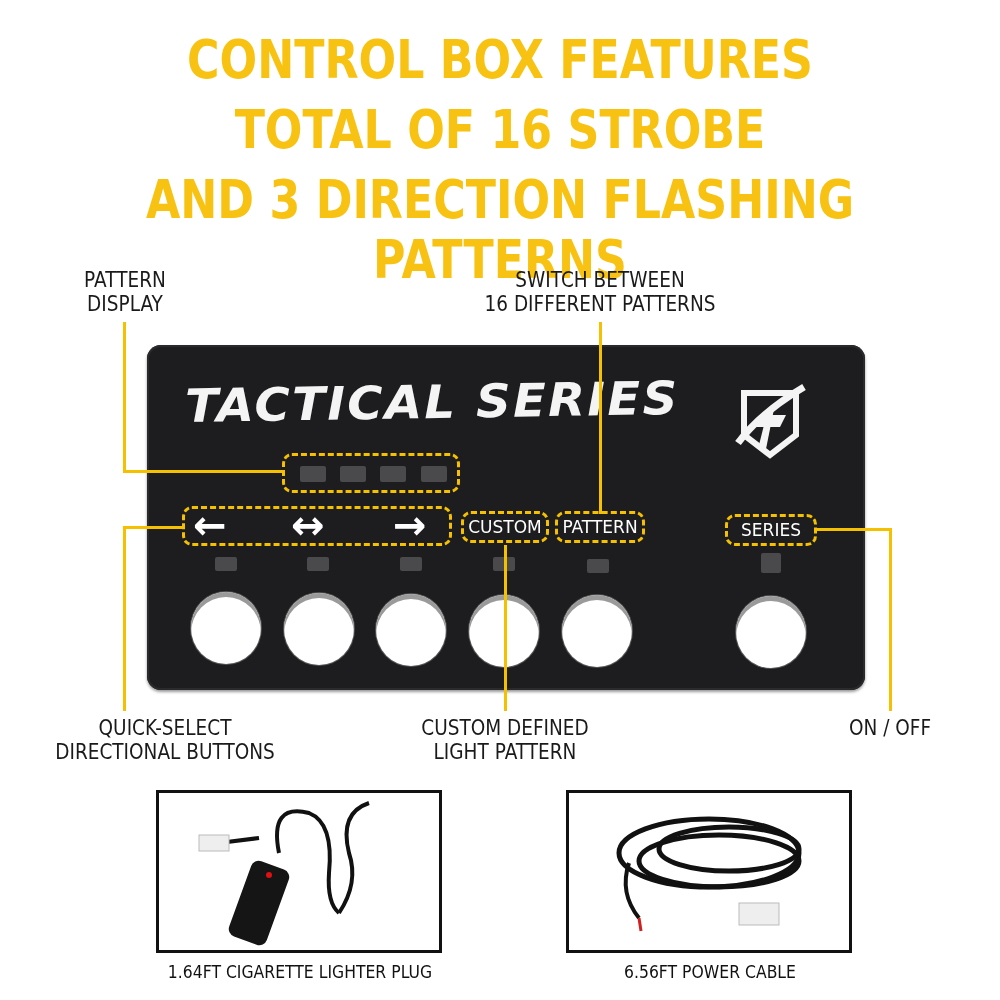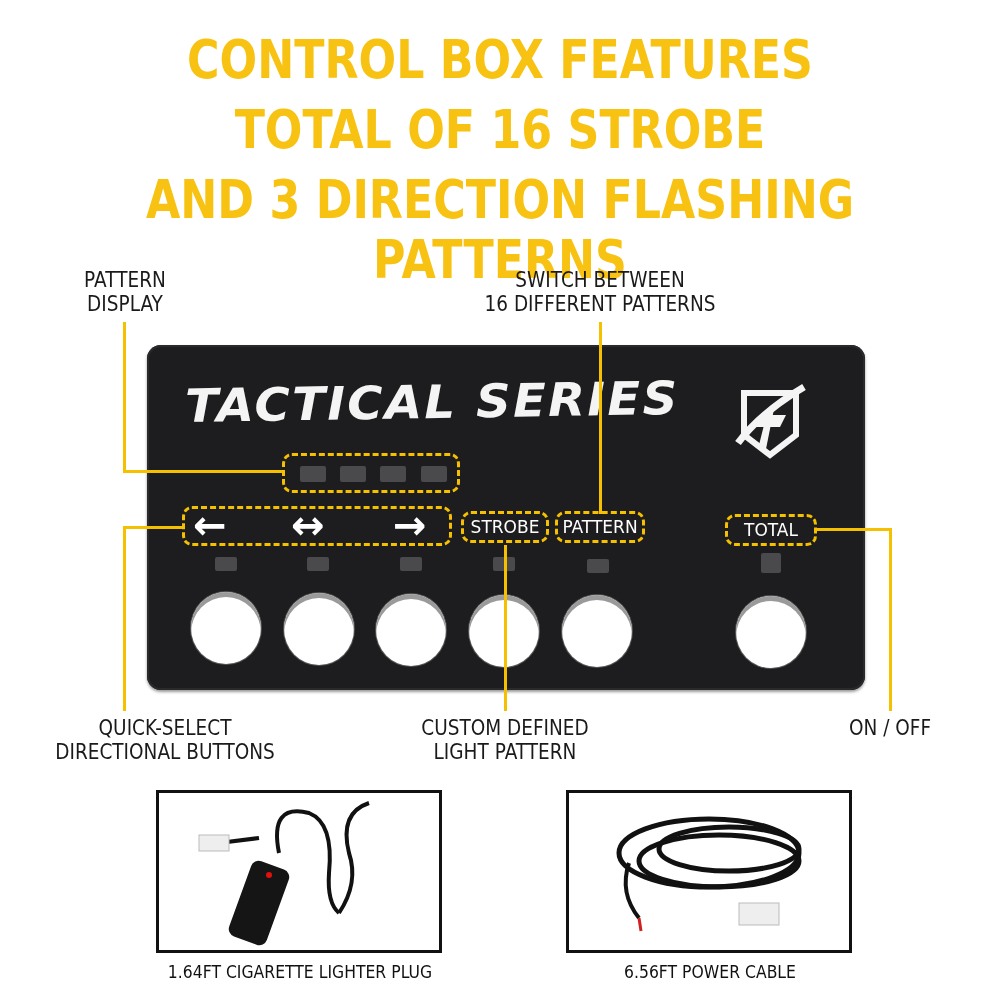--- a/index.html
+++ b/index.html
@@ -50,25 +50,25 @@
   <div class="led" style="left:193px; top:121px; width:26px; height:16px;"></div>
   <div class="led" style="left:233px; top:121px; width:26px; height:16px;"></div>
   <div class="led" style="left:274px; top:121px; width:26px; height:16px;"></div>
 
   <div class="dash" style="left:35px; top:161px; width:270px; height:40px;"></div>
   <div class="arrow" style="left:46px; top:160px;">←</div>
   <div class="arrow" style="left:144px; top:160px;">↔</div>
   <div class="arrow" style="left:246px; top:160px;">→</div>
 
   <div class="dash" style="left:314px; top:166px; width:88px; height:32px;"></div>
-  <div class="lbl" style="left:318px; top:172px; width:80px;">STROBE</div>
+  <div class="lbl" style="left:318px; top:172px; width:80px;">CUSTOM</div>
   <div class="dash" style="left:408px; top:166px; width:90px; height:32px;"></div>
   <div class="lbl" style="left:410px; top:172px; width:86px;">PATTERN</div>
   <div class="dash" style="left:578px; top:169px; width:92px; height:32px;"></div>
-  <div class="lbl" style="left:580px; top:175px; width:88px;">TOTAL</div>
+  <div class="lbl" style="left:580px; top:175px; width:88px;">SERIES</div>
 
   <div class="led" style="left:68px; top:212px;"></div>
   <div class="led" style="left:160px; top:212px;"></div>
   <div class="led" style="left:253px; top:212px;"></div>
   <div class="led" style="left:346px; top:212px;"></div>
   <div class="led" style="left:440px; top:214px;"></div>
   <div class="led" style="left:614px; top:208px; width:20px; height:20px;"></div>
 
   <div class="btn" style="left:44px; top:247px;"></div>
   <div class="btn" style="left:137px; top:248px;"></div>

